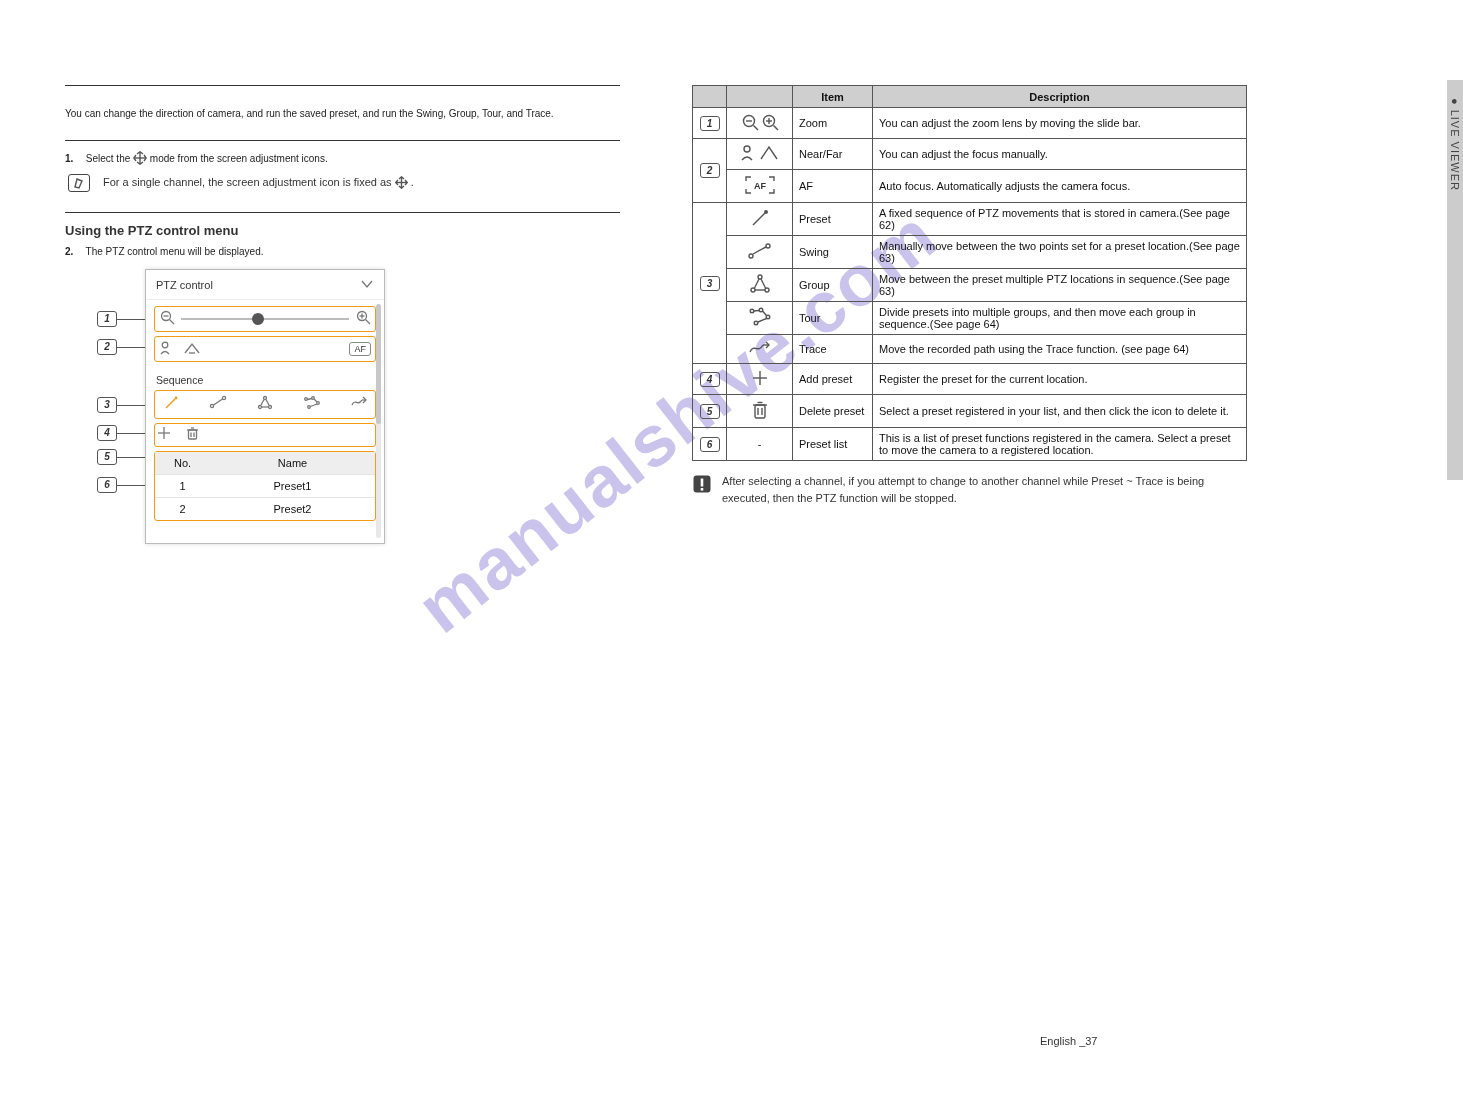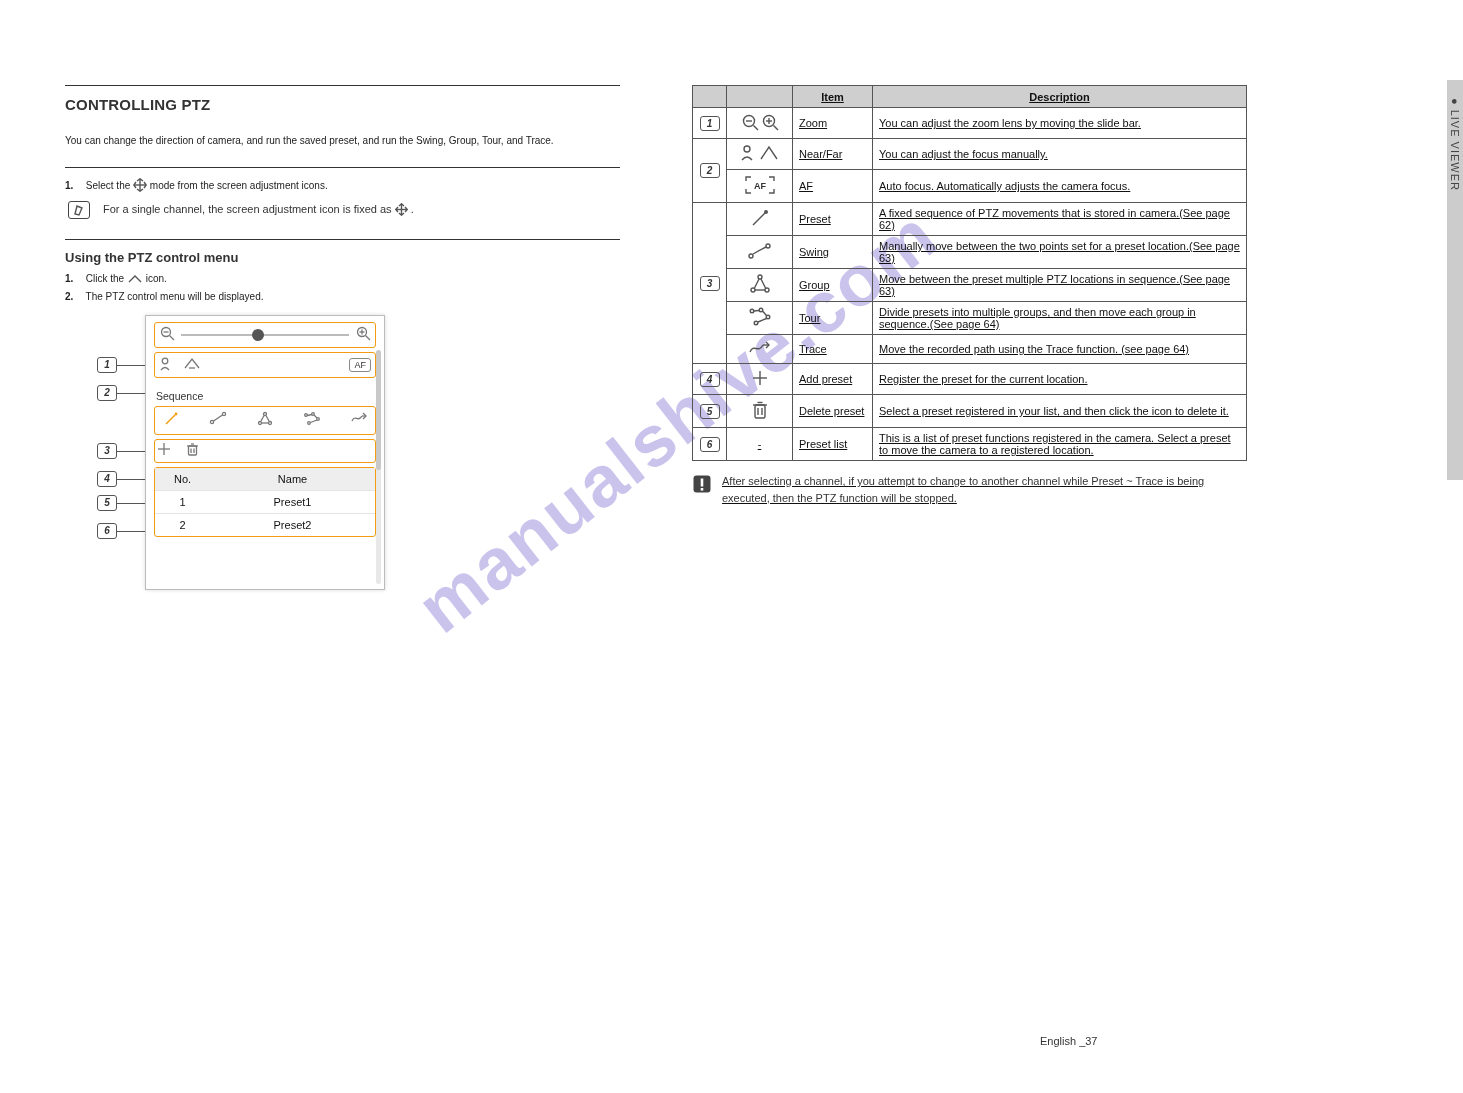--- a/index.html
+++ b/index.html
@@ -36,21 +36,20 @@
     position:absolute;
     left:65px;
     top:85px;
     width:555px;
   }
   .rcol {
     position:absolute;
     left:692px;
     top:85px;
     width:555px;
-    text-decoration:underline;
   }
   .footer-page {
     position:absolute;
     left:1040px;
     top:1035px;
     font-size:11px;
     color:#333;
   }
   .hr { border-top:1px solid #333; margin:0 0 10px 0;}
   .h2 { font-size:15px; font-weight:700; letter-spacing:0.2px; color:#333; margin:0 0 0px 0;}
@@ -182,21 +181,20 @@
 
 <div class="page-tab">
   <span class="rot">●   LIVE VIEWER</span>
 </div>
 
 <div class="watermark">manualshive.com</div>
 
 <div class="lcol">
 
   <div class="hr"></div>
-  <div class="h2">CONTROLLING PTZ</div>
   <div class="body" style="margin-top:20px">You can change the direction of camera, and run the saved preset, and run the Swing, Group, Tour, and Trace.</div>
 
   <div class="sec-gap"></div>
   <div class="hr"></div>
 
   <div class="numstep body">
     <span class="n">1.</span>
     <span>Select the </span>
     <span class="move-icon">
       <svg width="14" height="14">
@@ -240,50 +238,48 @@
       <span>.</span>
     </div>
   </div>
 
 
   <div class="sec-gap"></div>
   <div class="hr"></div>
   <div class="h3">Using the PTZ control menu</div>
 
   <div class="numstep body">
-    <span class="n">1.</span>
-    <span>Click the </span>
-    <span class="move-icon">
-      <svg width="16" height="12">
-          <polyline class="st" points="2,9 8,3 14,9"></polyline>
-        </svg>
-    </span>
-    <span> icon.</span>
-  </div>
-  <div class="numstep body">
     <span class="n">2.</span>
     <span>The PTZ control menu will be displayed.</span>
   </div>
 
   <div class="ptz-wrap">
 
     <div class="callout" style="top:42px">1</div>
     <div class="callout-line" style="top:50px;left:32px;width:28px"></div>
     <div class="callout" style="top:70px">2</div>
     <div class="callout-line" style="top:78px;left:32px;width:28px"></div>
     <div class="callout" style="top:128px">3</div>
     <div class="callout-line" style="top:136px;left:32px;width:28px"></div>
     <div class="callout" style="top:156px">4</div>
     <div class="callout-line" style="top:164px;left:32px;width:28px"></div>
     <div class="callout" style="top:180px">5</div>
     <div class="callout-line" style="top:188px;left:32px;width:48px"></div>
     <div class="callout" style="top:208px">6</div>
     <div class="callout-line" style="top:216px;left:32px;width:28px"></div>
 
     <div class="panel">
+      <div class="panel-hd">
+        <span>PTZ control</span>
+        <span class="chev">
+          <svg width="14" height="10">
+              <polyline class="st2" points="2,2 7,8 12,2"></polyline>
+            </svg>
+        </span>
+      </div>
       <div class="scrollbar">
           <div class="thumb"></div>
         </div>
 
       <div class="zoom-row hl">
         <span class="zico">
           <svg width="15" height="15">
               <g class="st2">
                 <circle cx="6" cy="6" r="4.5"></circle>
                 <line x1="9.5" y1="9.5" x2="14" y2="14"></line>

